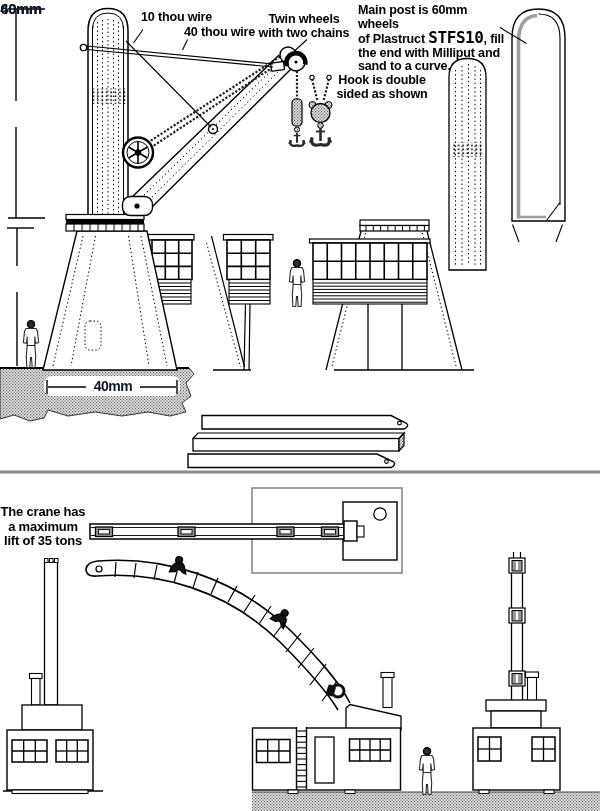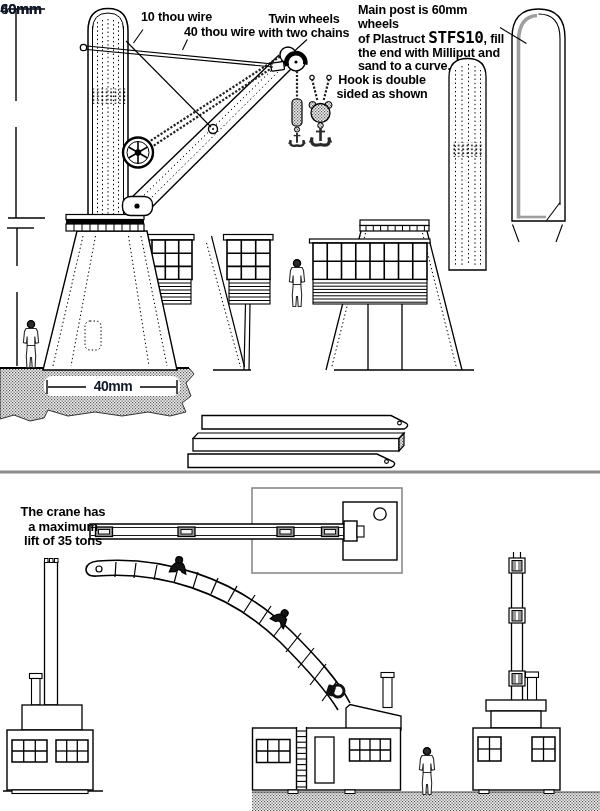--- a/index.html
+++ b/index.html
@@ -488,17 +488,17 @@
 
 <div class="lbl" style="left:358px;top:4px;width:152px;"><span>Main post is 60mm wheels
 of Plastruct </span><span class="mono">STFS10</span><span>, fill
 the end with Milliput and
 sand to a curve.</span></div>
 
 <div class="lbl ctr" style="left:334px;top:74px;width:96px;">Hook is double
 sided as shown</div>
 
 
-<div class="lbl ctr" style="left:20px;top:505px;width:86px;font-size:13px;line-height:14.5px;">The crane has
+<div class="lbl ctr" style="left:0;top:505px;width:86px;font-size:13px;line-height:14.5px;">The crane has
 a maximum
 lift of 35 tons</div>
 
 </div>
 
 </body></html>

